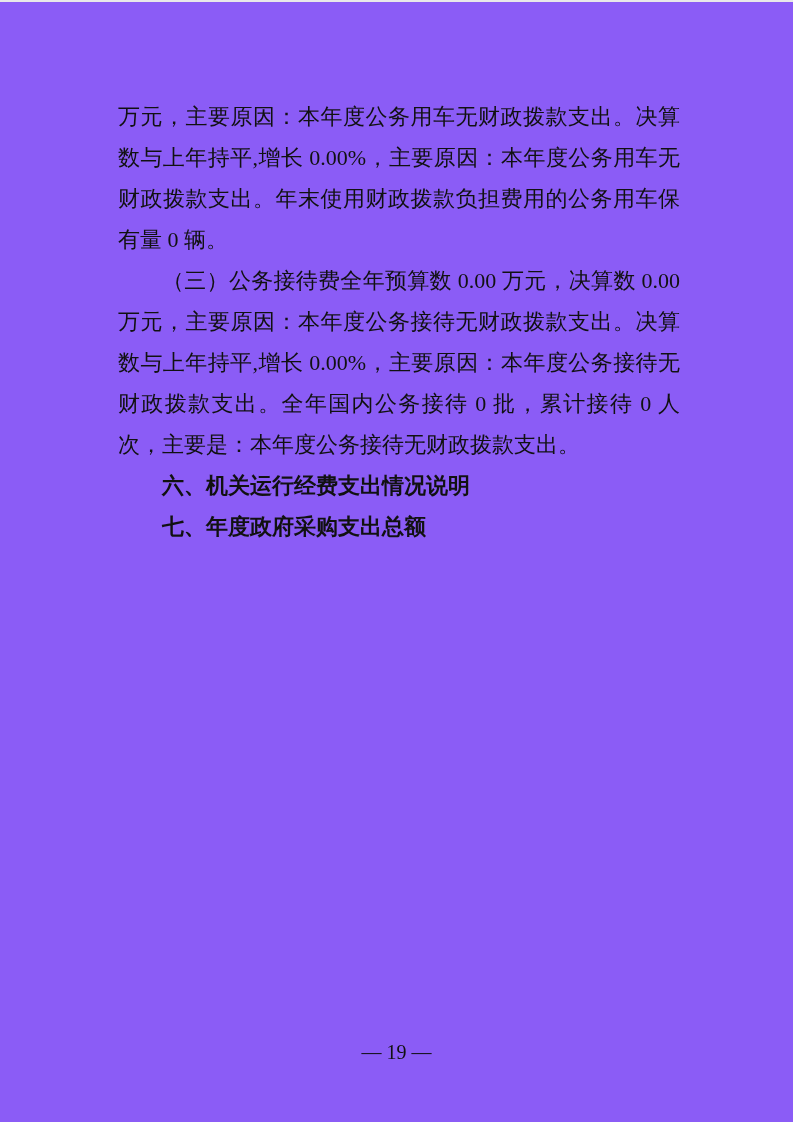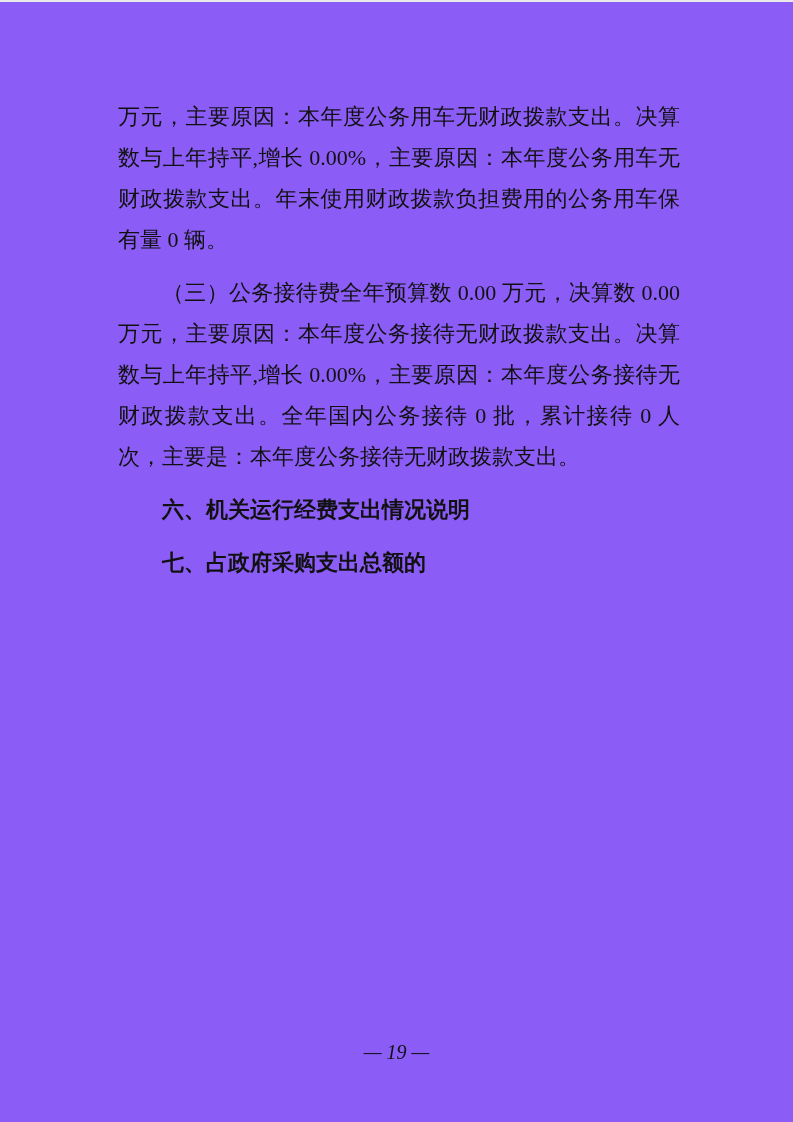--- a/index.html
+++ b/index.html
@@ -32,47 +32,45 @@
       font-size: 22px;
       line-height: 41px;
       text-align: justify;
     }
     .block {
       margin: 0;
       padding: 0;
     }
     .block.indent {
       text-indent: 2em;
-      margin-top: 12px;
     }
     .block.heading {
       font-family: Liberation Serif, serif;
       font-weight: 700;
       text-align: left;
     }
     .footer {
       position: absolute;
       top: 1038px;
       left: 0;
       width: 100%;
       text-align: center;
       font-size: 20px;
       line-height: 28px;
       color: #111111;
       font-family: "Liberation Serif", "DejaVu Serif", serif;
-      font-style: italic;
     }
   </style>
 </head>
 <body>
 
 <div class="page">
   <div class="top-edge"></div>
 
   <div class="content">
       <div class="block paragraph">万元，主要原因：本年度公务用车无财政拨款支出。决算数与上年持平,增长 0.00%，主要原因：本年度公务用车无财政拨款支出。年末使用财政拨款负担费用的公务用车保有量 0 辆。</div>
       <div class="block paragraph indent">（三）公务接待费全年预算数 0.00 万元，决算数 0.00 万元，主要原因：本年度公务接待无财政拨款支出。决算数与上年持平,增长 0.00%，主要原因：本年度公务接待无财政拨款支出。全年国内公务接待 0 批，累计接待 0 人次，主要是：本年度公务接待无财政拨款支出。</div>
       <div class="block heading indent">六、机关运行经费支出情况说明</div>
-      <div class="block heading indent">七、占政府采购支出总额的</div>
+      <div class="block heading indent">七、年度政府采购支出总额</div>
     </div>
 
   <div class="footer">— 19 —</div>
 </div>
 
 </body></html>

